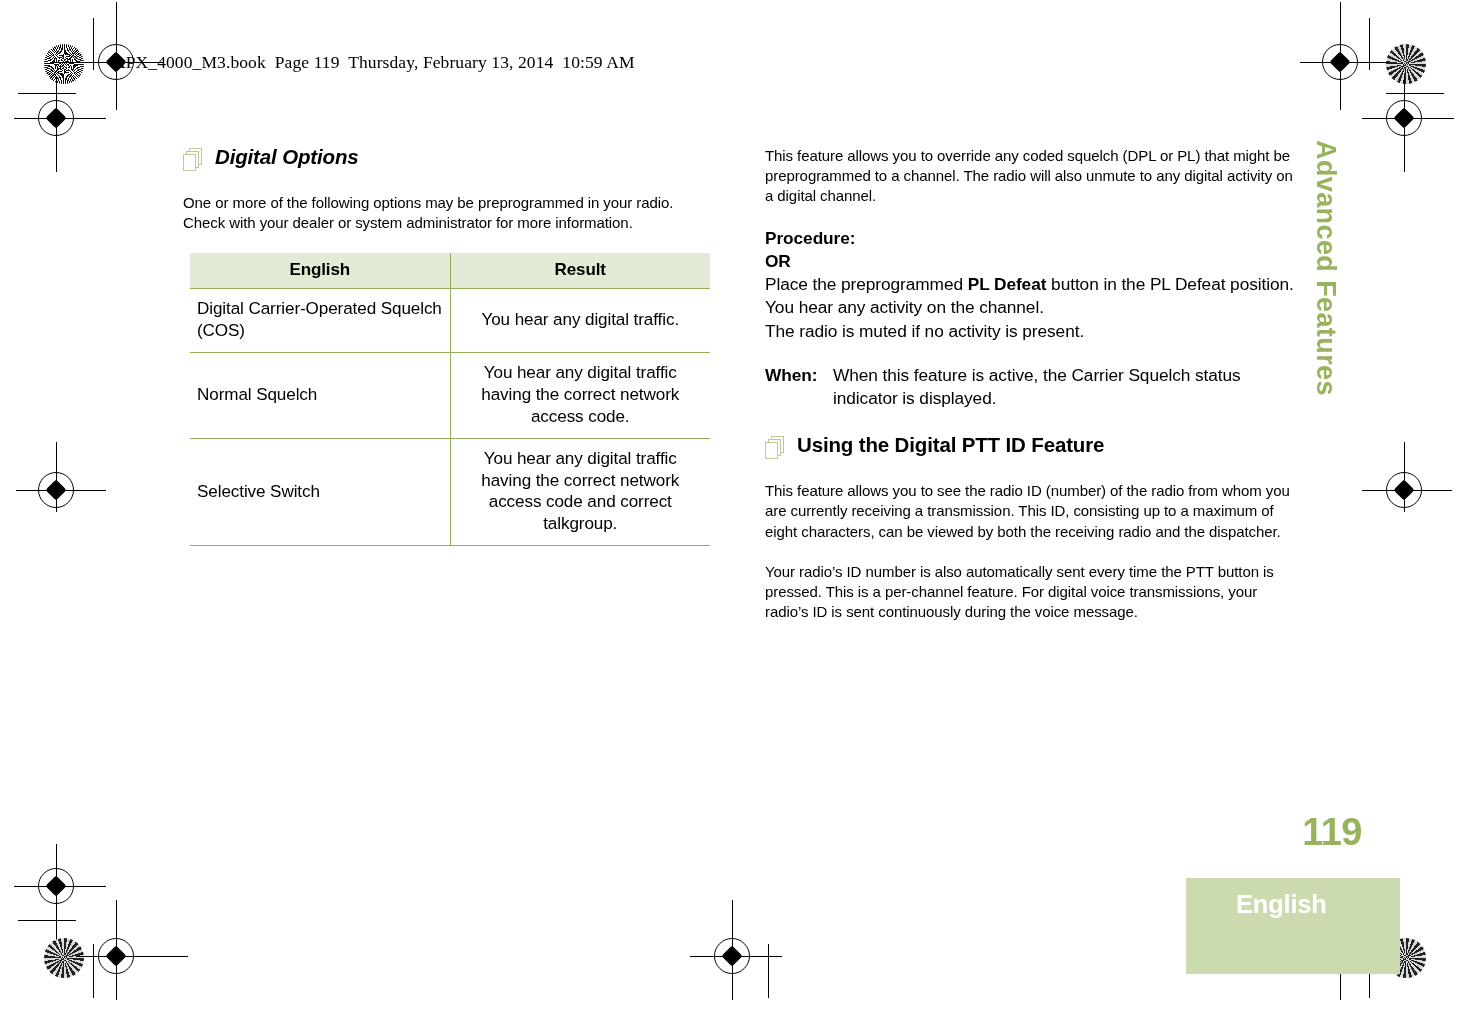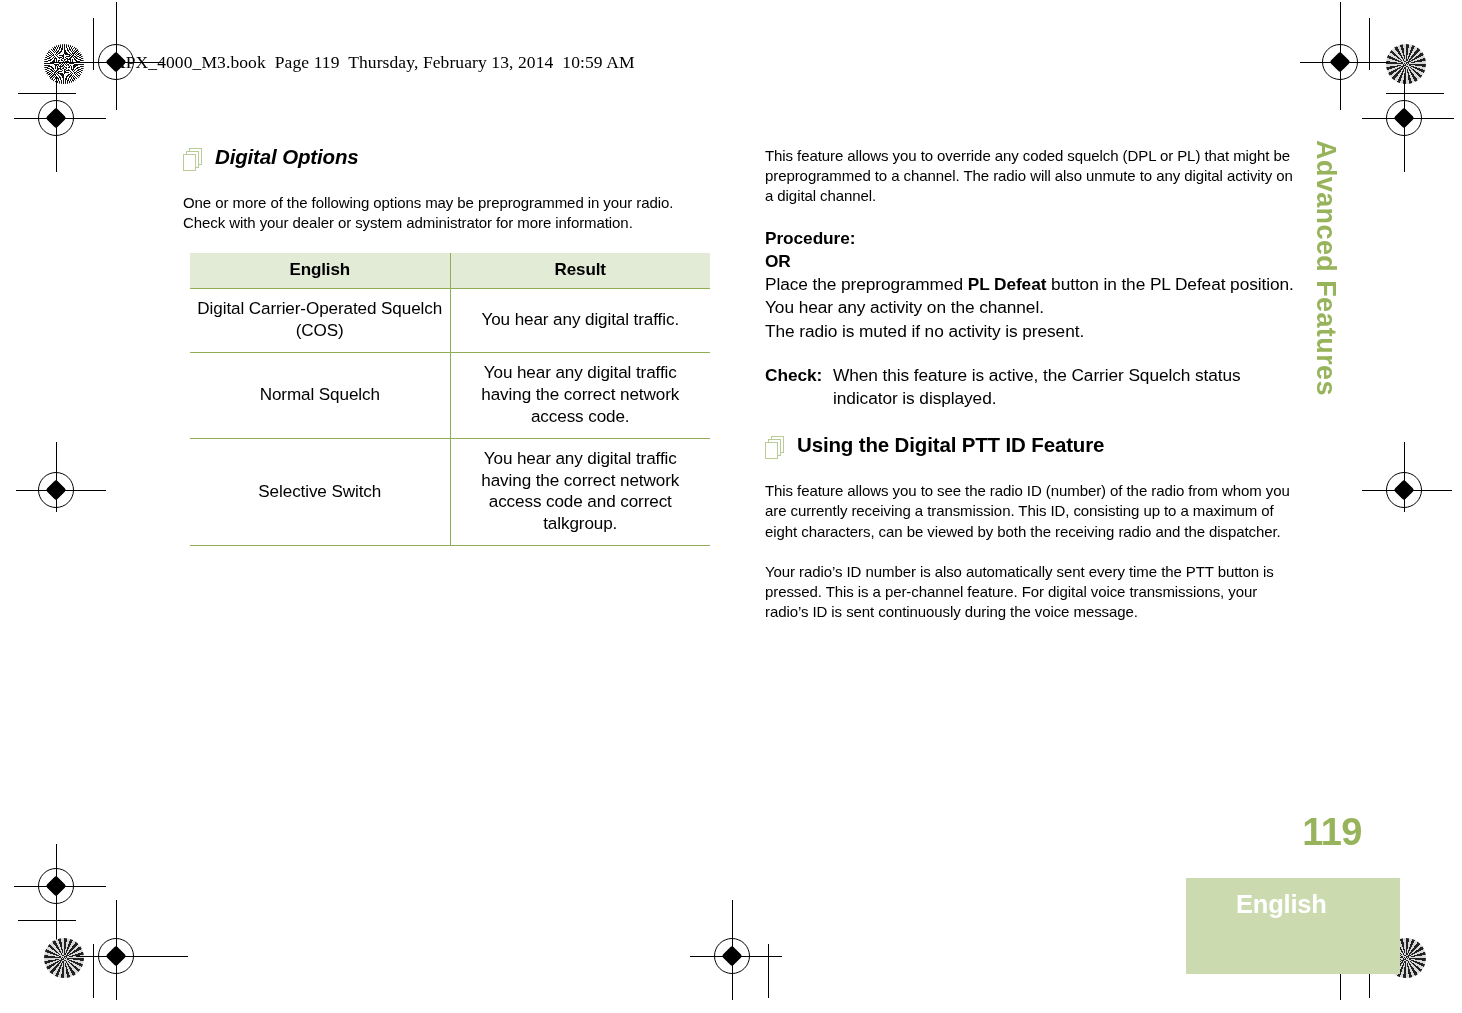--- a/index.html
+++ b/index.html
@@ -162,21 +162,21 @@
   table.opt th:last-child { border-right: none; }
   table.opt td {
     border-bottom: 1.4px solid #8fae56;
     border-right: 1.4px solid #8fae56;
     font-size: 17.1px;
     line-height: 1.28;
     padding: 9px 7px 10px;
     letter-spacing: -.1px;
   }
   table.opt td:last-child { border-right: none; }
-  table.opt td.c1 { text-align: center; vertical-align: middle; width: 216px; }
+  table.opt td.c1 { text-align: left; vertical-align: middle; width: 216px; }
   table.opt td.c2 { text-align: center;  vertical-align: middle; }
 
   
   .thumbtab {
     position: absolute;
     left: 1296px;
     top: 140px;
     width: 58px;
     height: 380px;
     display: flex;
@@ -342,21 +342,21 @@
   <p class="body">This feature allows you to override any coded squelch (DPL or PL) that might be preprogrammed to a channel. The radio will also unmute to any digital activity on a digital channel.</p>
 
   <div class="proc-block">
     <div class="line"><b>Procedure:</b></div>
     <div class="line"><b>OR</b></div>
     <div class="line"><span>Place the preprogrammed </span><b>PL Defeat</b><span> button in the PL Defeat position. You hear any activity on the channel.</span></div>
     <div class="line">The radio is muted if no activity is present.</div>
   </div>
 
   <div class="note">
-    <span class="note-label">Check:</span>
+    <span class="note-label">When:</span>
     <span class="note-text">When this feature is active, the Carrier Squelch status indicator is displayed.</span>
   </div>
 
   <div class="heading">
     <span class="pages-icon">
         <i></i>
         <i></i>
         <i></i>
       </span>
     <span class="htext">Using the Digital PTT ID Feature</span>

